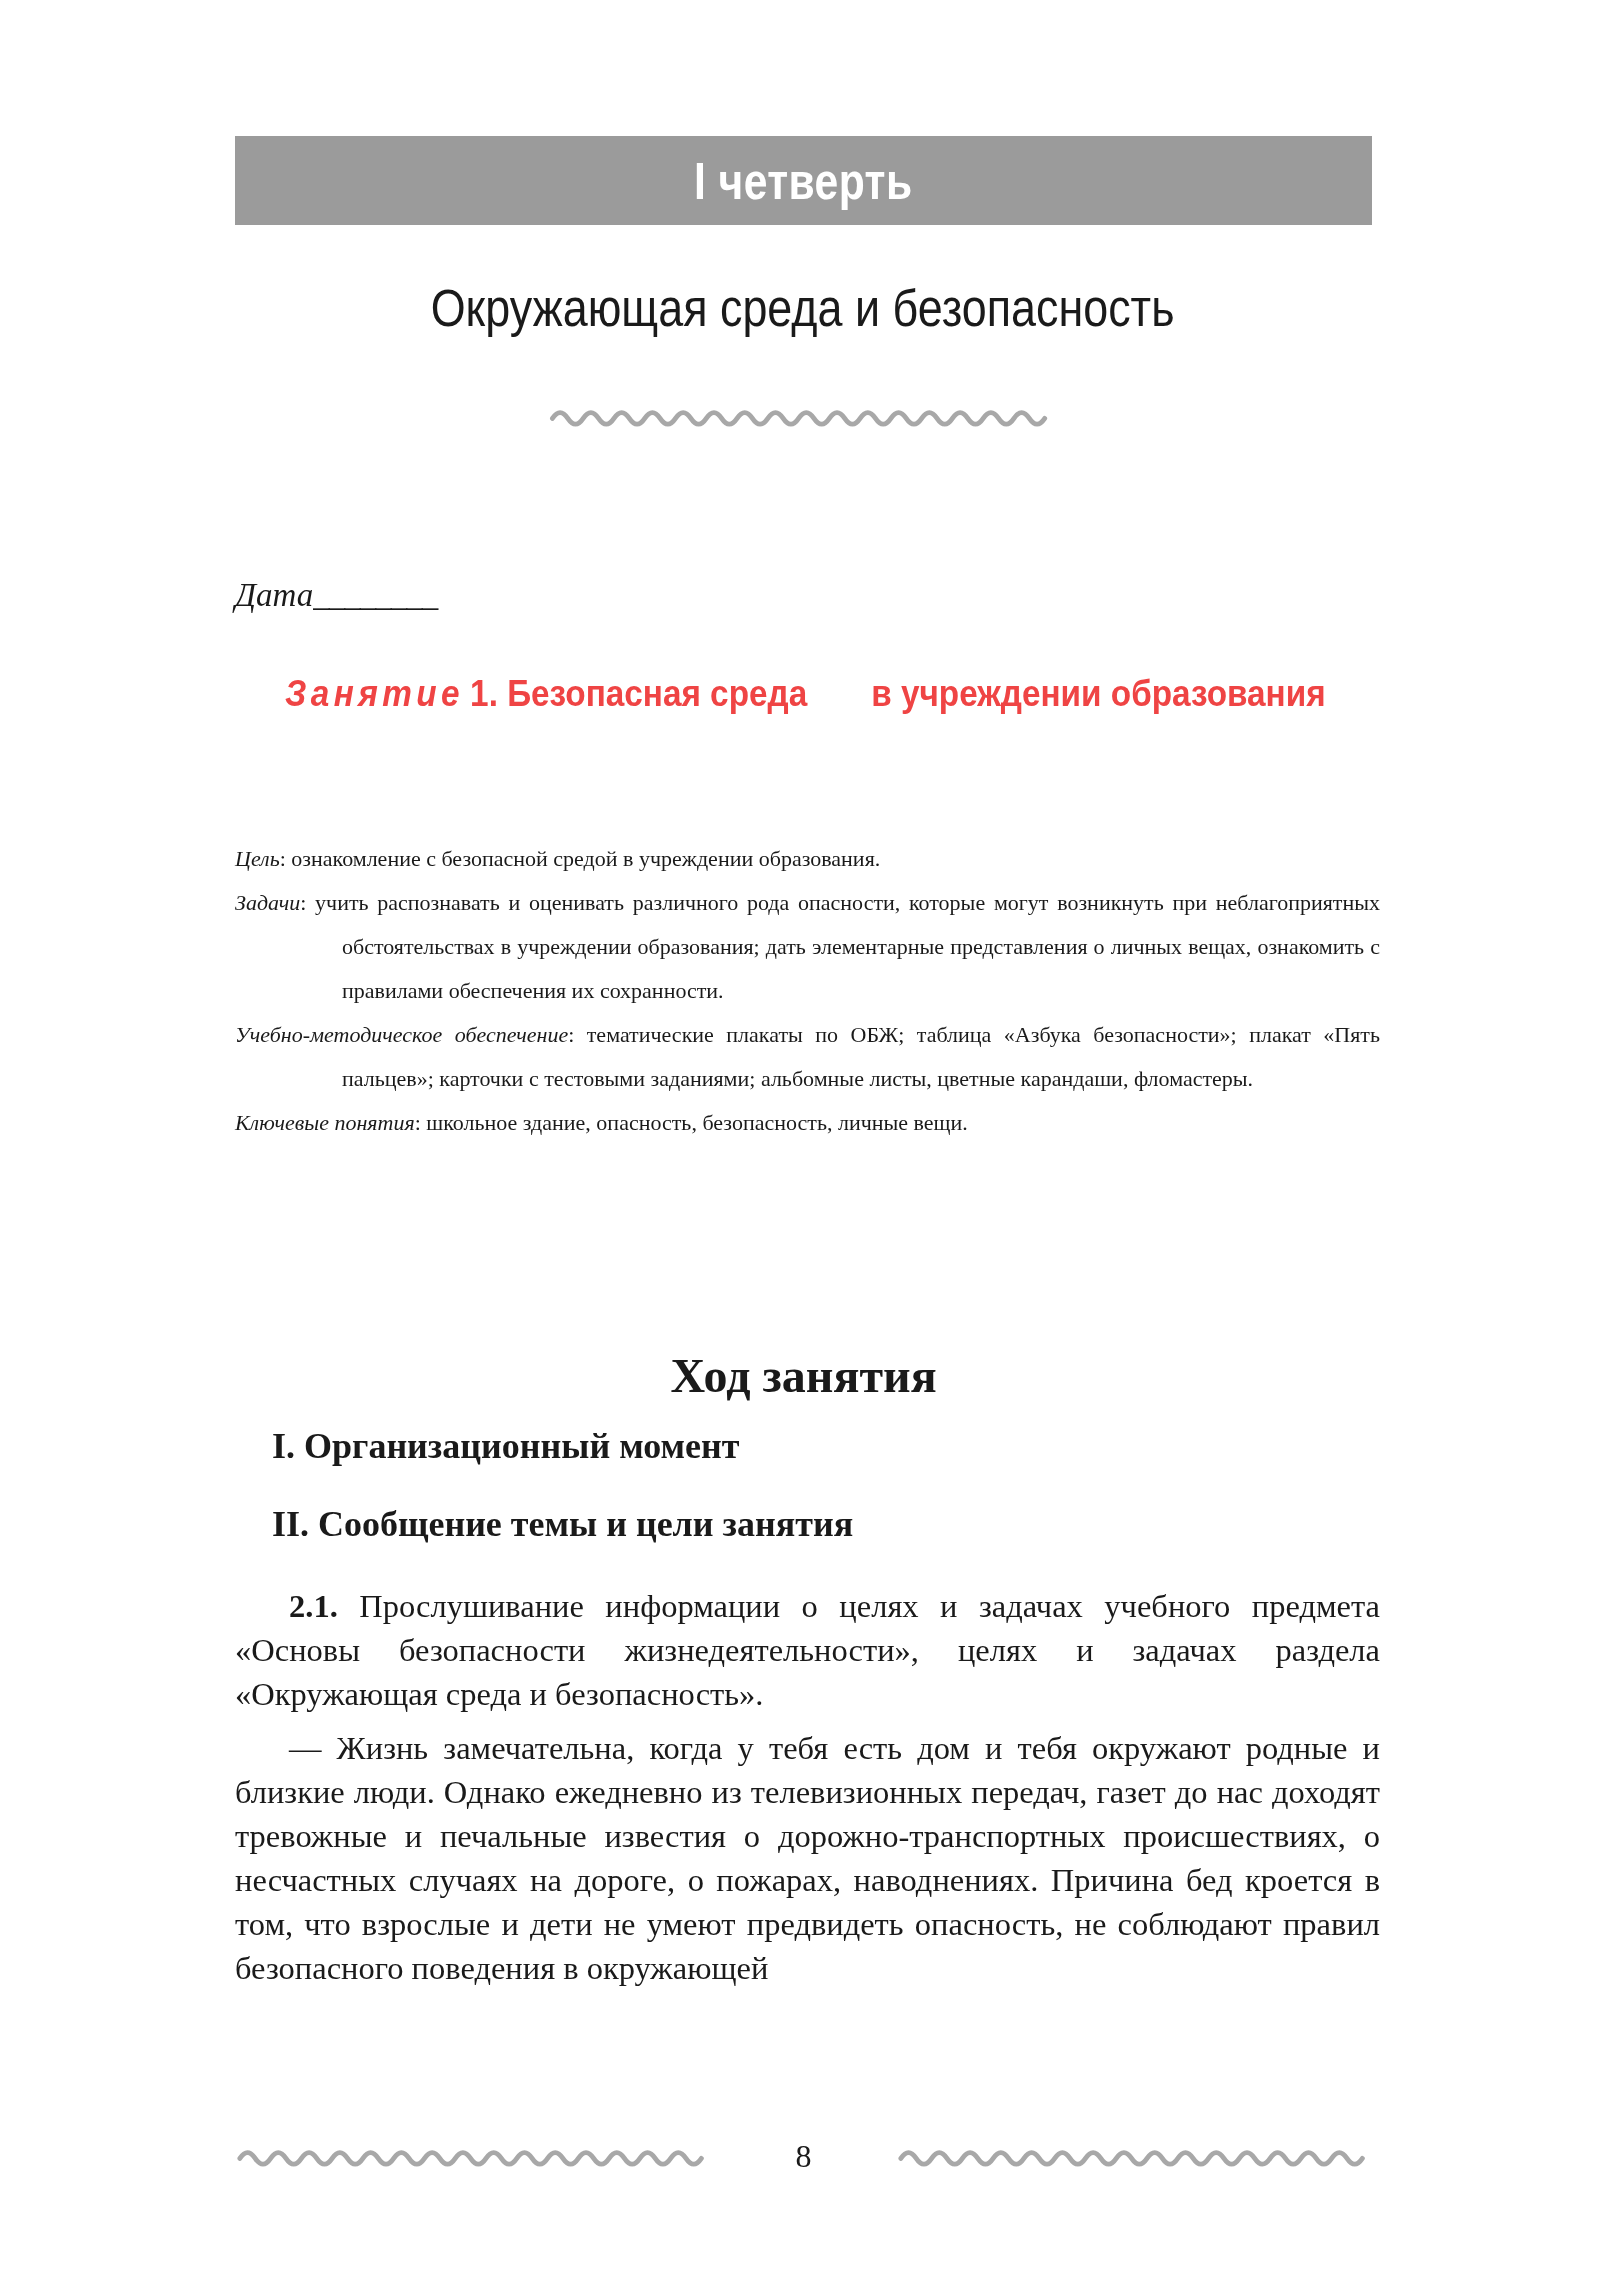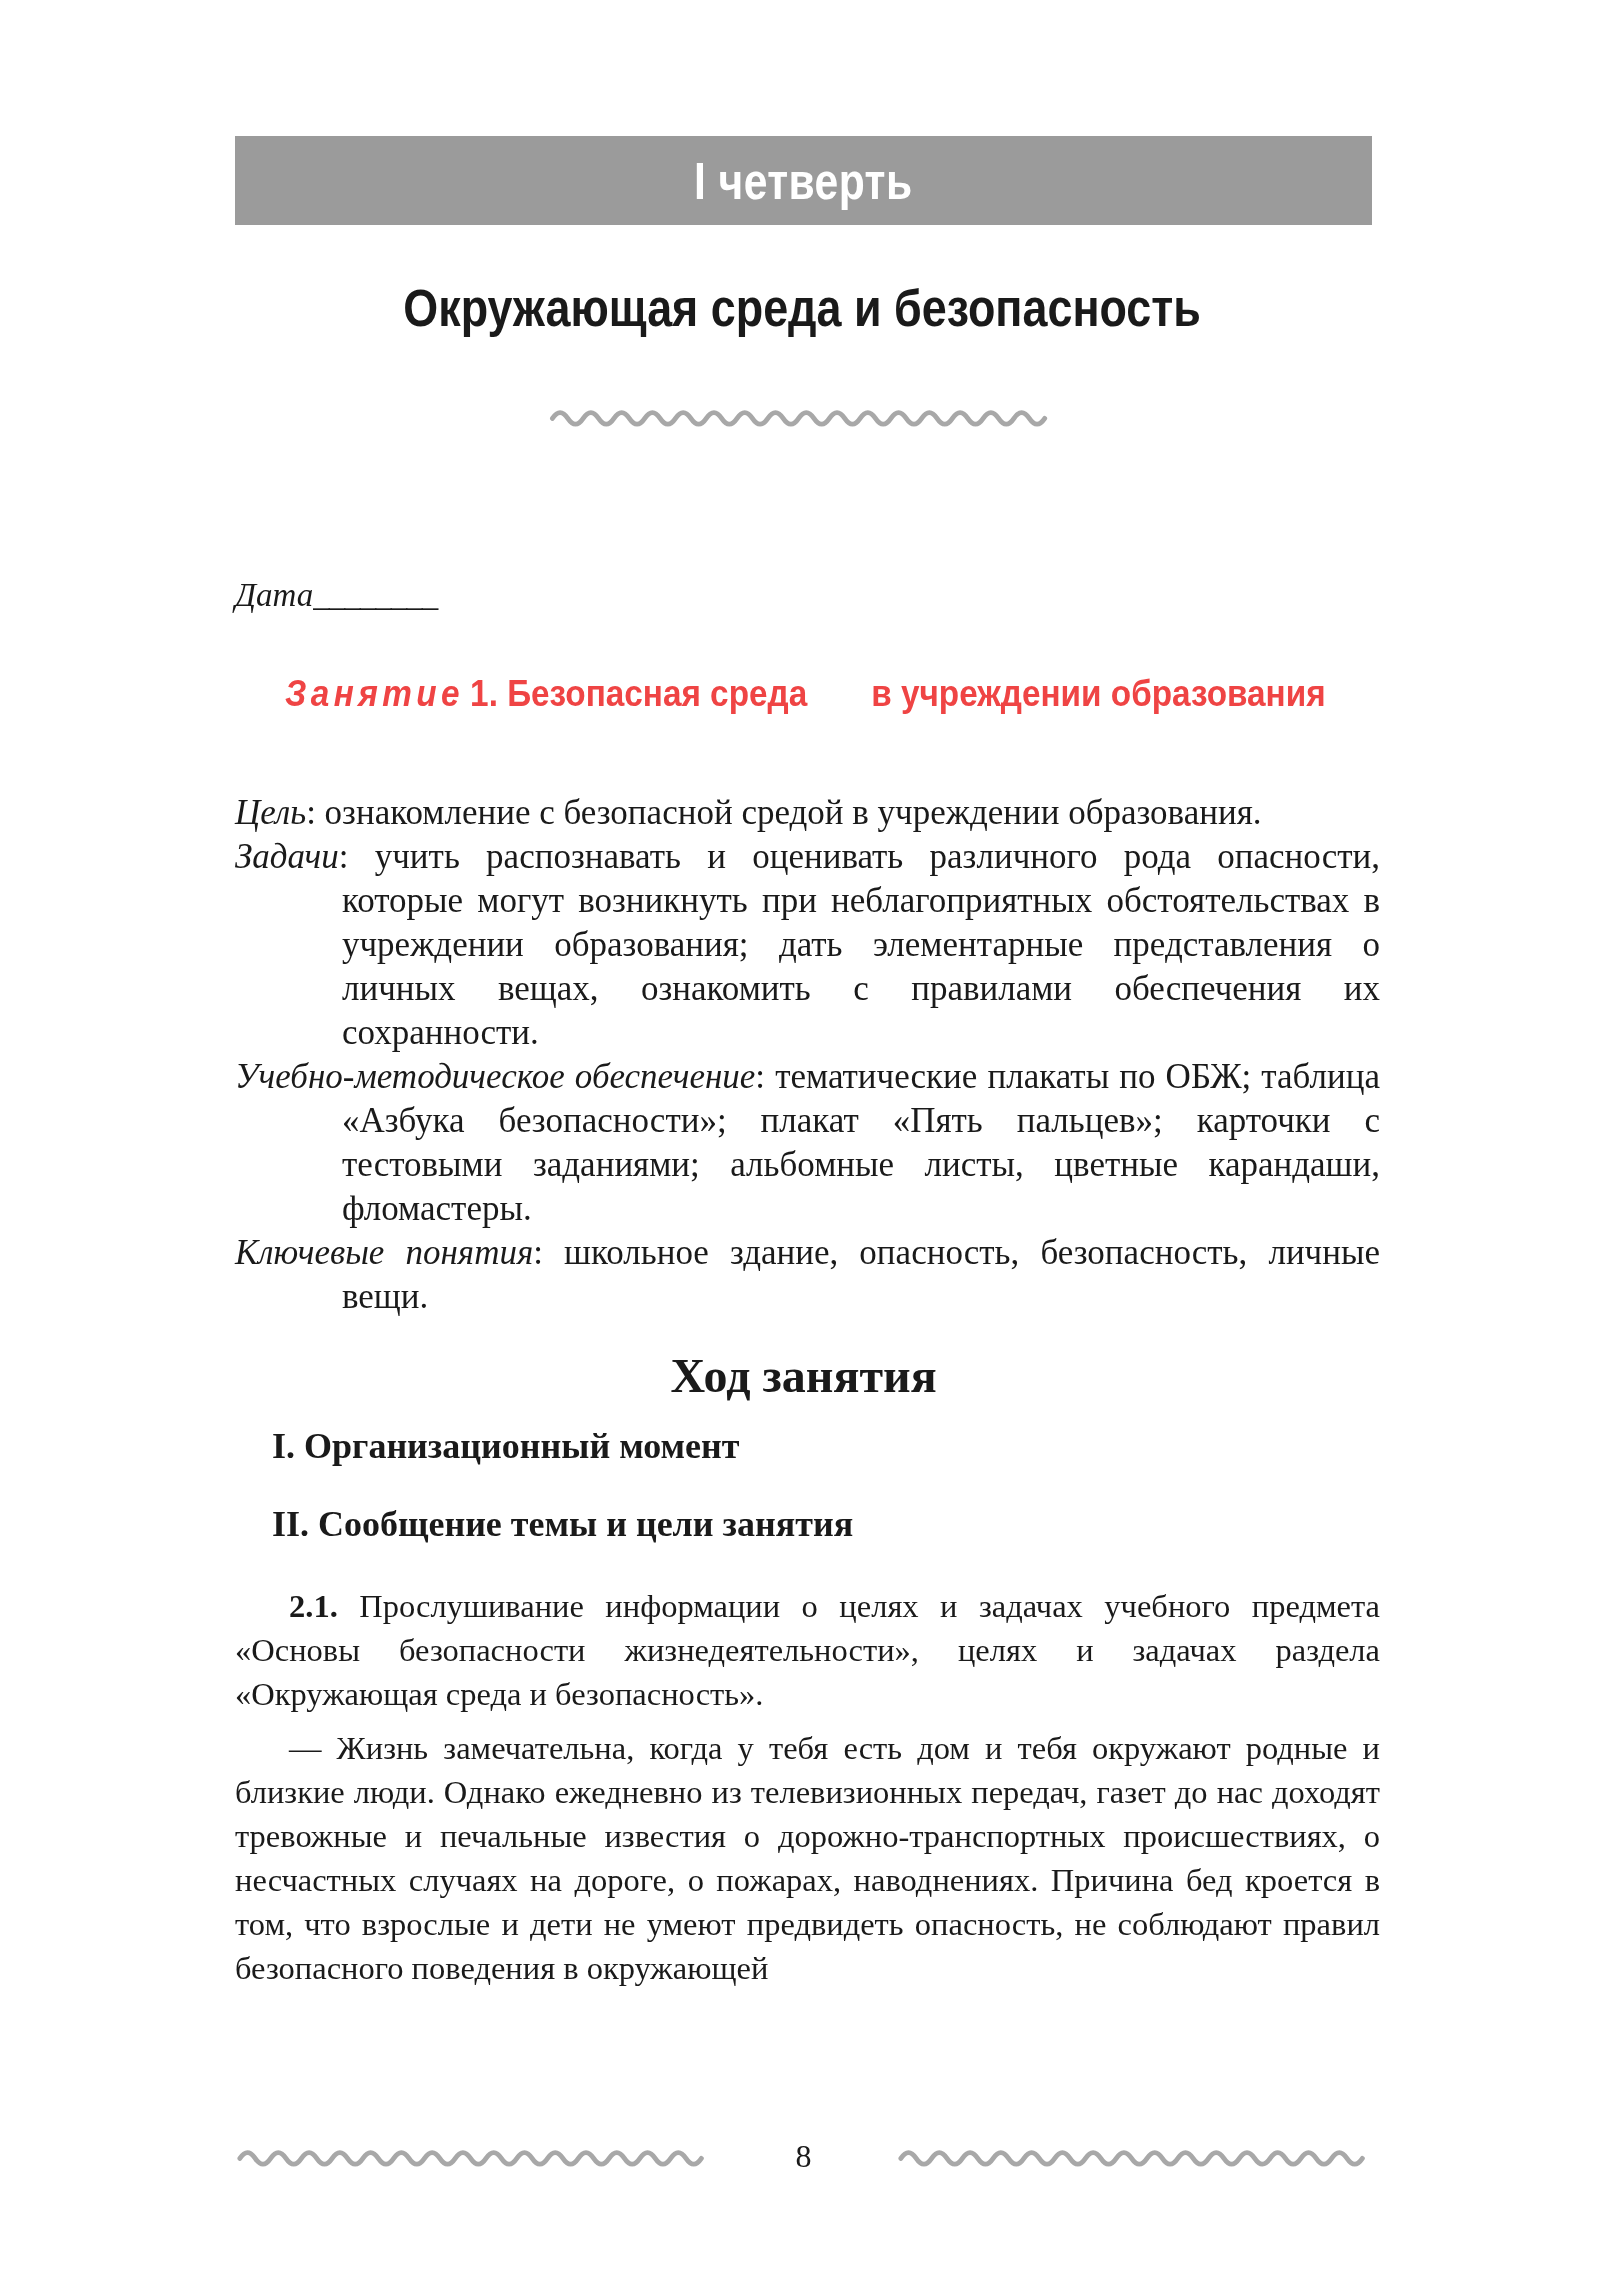--- a/index.html
+++ b/index.html
@@ -51,21 +51,21 @@
   }
 
   
   .section-title {
     position: absolute;
     left: 0;
     top: 279px;
     width: 1605px;
     text-align: center;
     font-family: "Liberation Sans", "DejaVu Sans", sans-serif;
-    font-weight: 700;
+    font-weight: 400;
     font-size: 51px;
     color: #1a1a1a;
     white-space: nowrap;
   }
   .section-title span {
     display: inline-block;
     transform: scaleX(0.88);
     transform-origin: center center;
   }
 
@@ -113,23 +113,23 @@
   .lesson-word {
     font-style: italic;
     letter-spacing: 4.9px;
     padding-right: 6.8px;
   }
 
   
   .meta-block {
     position: absolute;
     left: 235px;
-    top: 791px;
+    top: 837px;
     width: 1145px;
-    font-size: 35px;
+    font-size: 22px;
     line-height: 44px;
     text-align: justify;
     text-align-last: left;
   }
   .meta-p {
     margin: 0;
     padding-left: 107px;
     text-indent: -107px;
   }
   .meta-p em {

